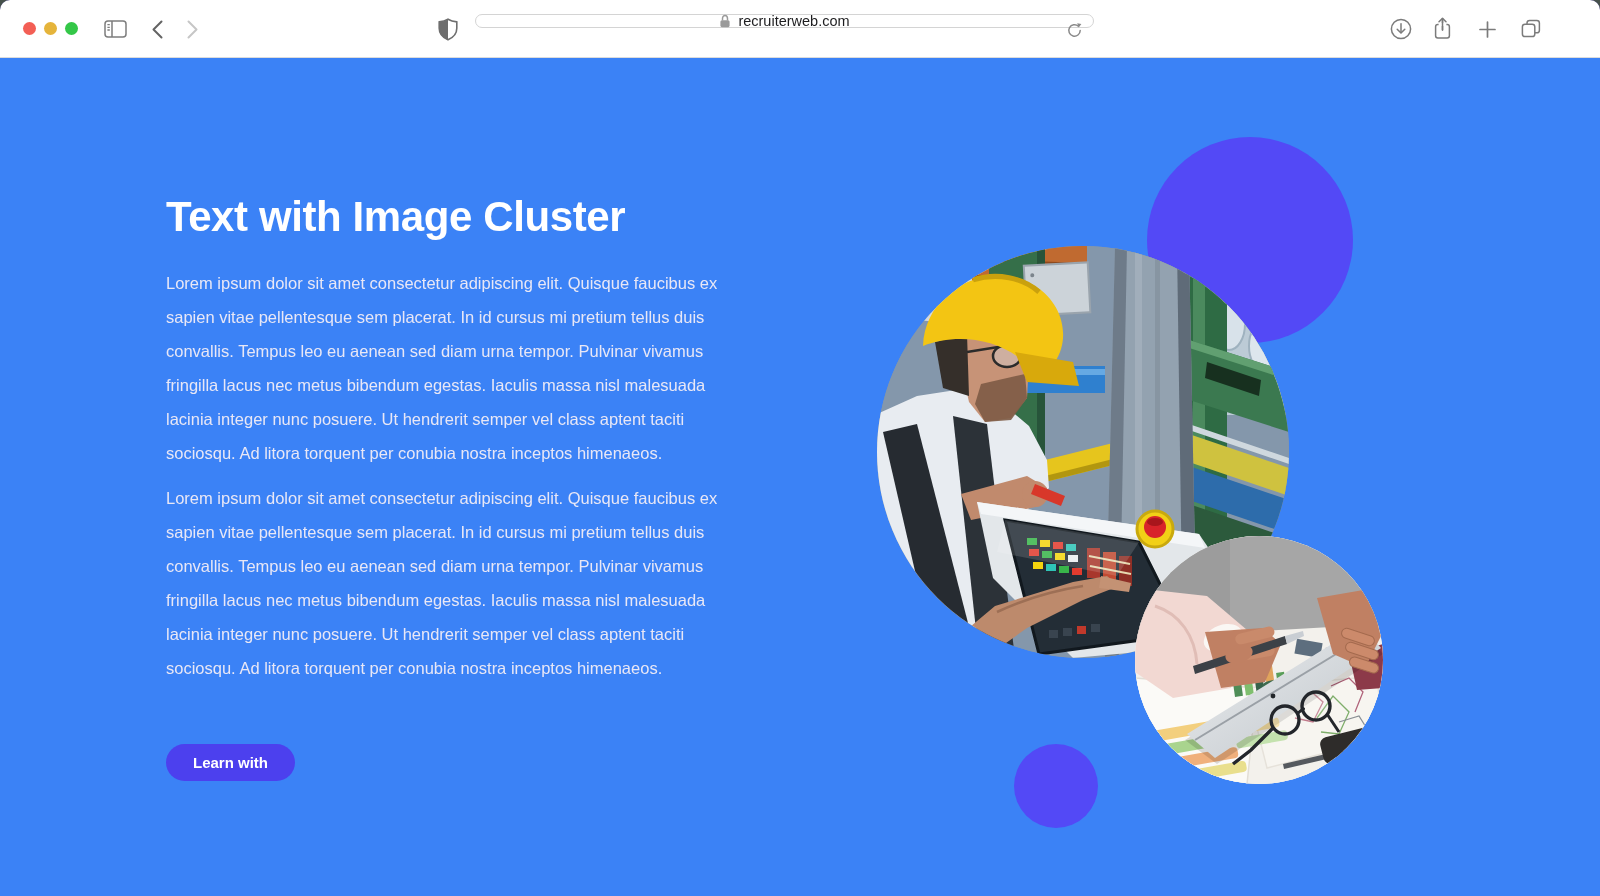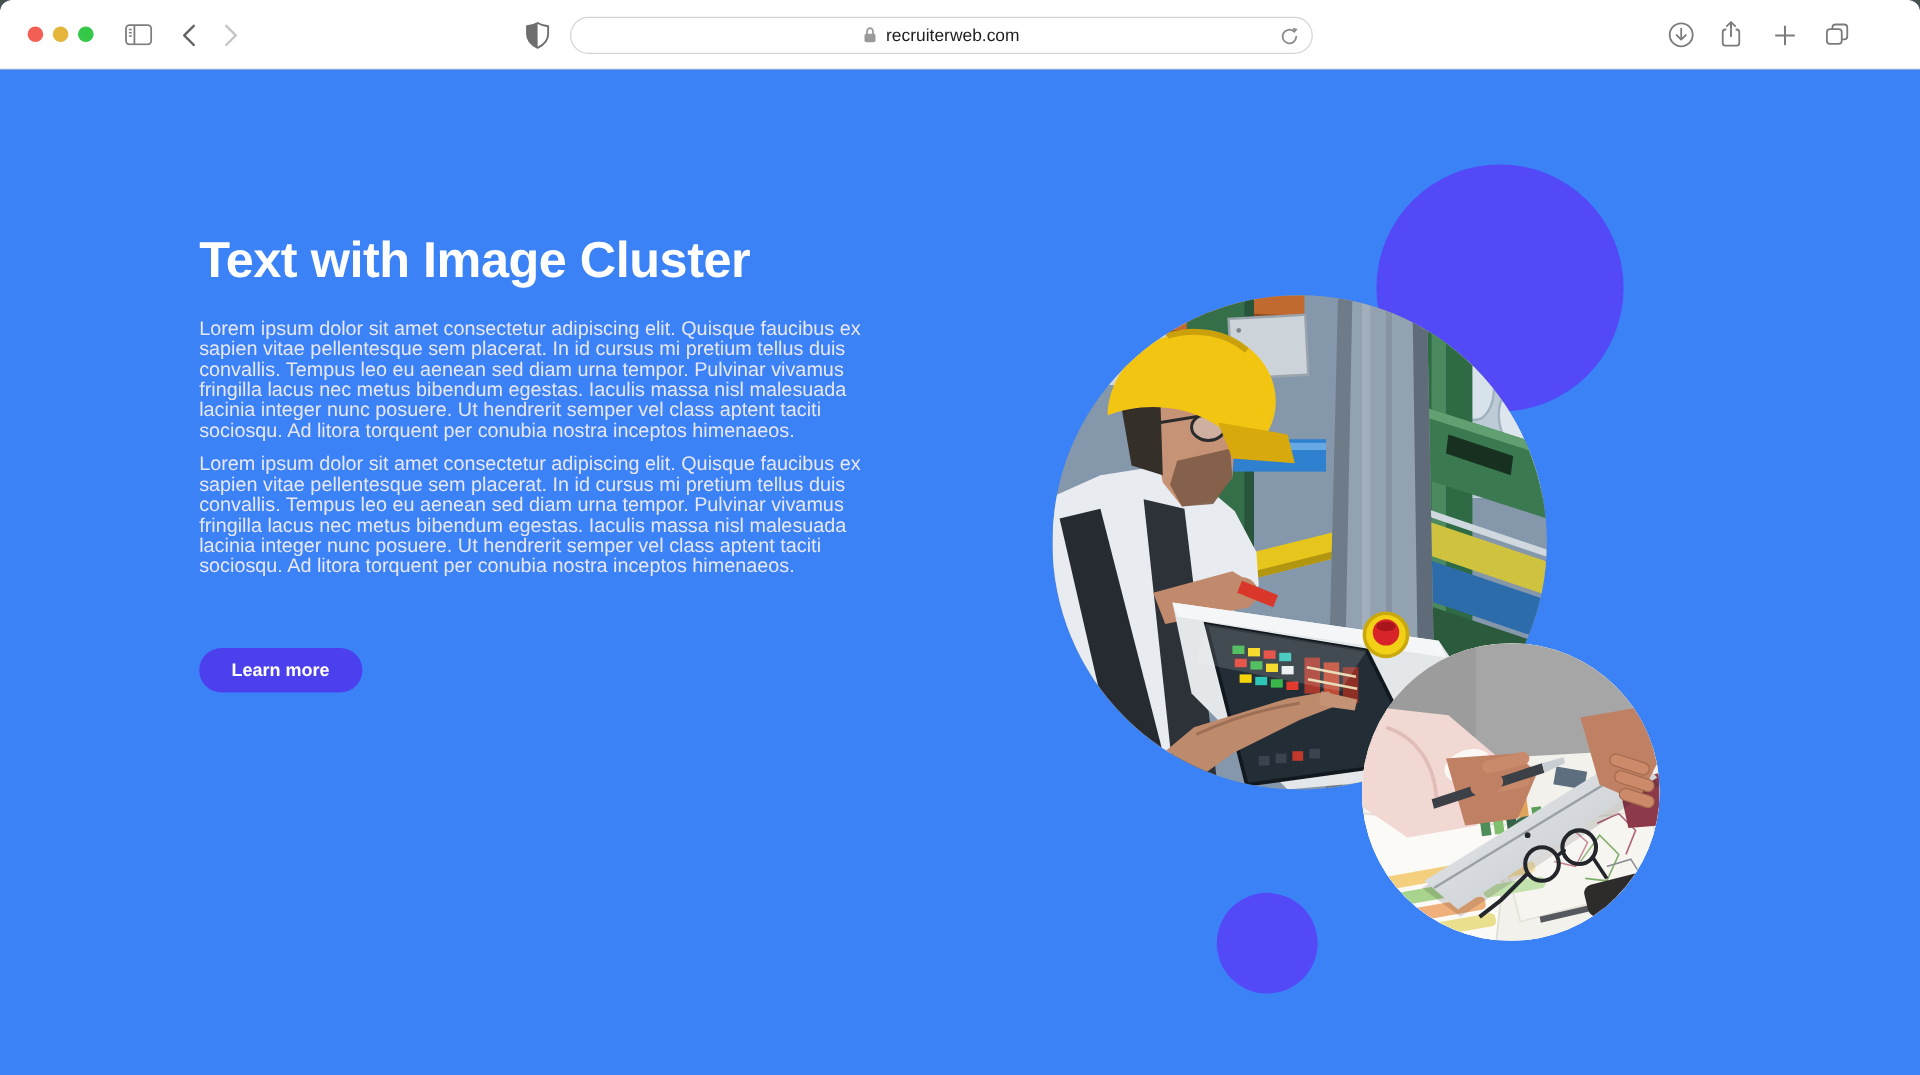--- a/index.html
+++ b/index.html
@@ -18,35 +18,35 @@
     position:absolute; top:0; left:0; width:1600px; height:58px;
     background:#ffffff; border-bottom:1px solid #dcdcdc;
   }
   .traffic { position:absolute; left:23px; top:22px; display:flex; gap:8px; }
   .light { width:13px; height:13px; border-radius:50%; }
   .light.red { background:#f35f55; }
   .light.yellow { background:#e5b43b; }
   .light.green { background:#34c748; }
   .tb-icon { position:absolute; display:flex; align-items:center; justify-content:center; cursor:default; }
   .url-field {
-    position:absolute; left:475px; top:14px; width:619px; height:31px;
+    position:absolute; left:475px; top:14px; width:619px; height:14px;
     background:#ffffff; border:1px solid #d4d4d4; border-radius:15.5px;
     display:flex; align-items:center; justify-content:center; gap:7px;
   }
   .url-text { font-size:14.5px; color:#1d1d1f; }
   .reload { position:absolute; right:10px; top:7px; }
   
   .hero { position:absolute; top:58px; left:0; width:1600px; height:838px; background:#3b82f6; }
   .text-col { position:absolute; left:166px; top:134px; width:568px; }
   .headline {
     color:#ffffff; font-size:42px; font-weight:700; line-height:1.2;
     letter-spacing:-0.4px; margin:0 0 24px 0;
   }
   .para {
-    color:#e8e7f6; font-size:16.5px; line-height:17px; margin:0 0 11px 0;
+    color:#e8e7f6; font-size:16.5px; line-height:34px; margin:0 0 11px 0;
     font-weight:400;
   }
   .cta {
     margin-top:48px; display:inline-flex; align-items:center; justify-content:center;
     height:37px; padding:0 27px; border:none; border-radius:19px;
     background:#4c40ee; color:#ffffff; font-size:15px; font-weight:700;
     font-family:"Liberation Sans", sans-serif; cursor:pointer;
   }
   .circle { position:absolute; border-radius:50%; overflow:hidden; }
   .c-purple-big { left:1147px; top:79px; width:206px; height:206px; background:#5349f6; z-index:1; }
@@ -143,21 +143,21 @@
       </svg>
     </div>
   </div>
 
   <div class="hero">
 
     <div class="text-col">
       <h1 class="headline">Text with Image Cluster</h1>
       <p class="para">Lorem ipsum dolor sit amet consectetur adipiscing elit. Quisque faucibus ex sapien vitae pellentesque sem placerat. In id cursus mi pretium tellus duis convallis. Tempus leo eu aenean sed diam urna tempor. Pulvinar vivamus fringilla lacus nec metus bibendum egestas. Iaculis massa nisl malesuada lacinia integer nunc posuere. Ut hendrerit semper vel class aptent taciti sociosqu. Ad litora torquent per conubia nostra inceptos himenaeos.</p>
       <p class="para">Lorem ipsum dolor sit amet consectetur adipiscing elit. Quisque faucibus ex sapien vitae pellentesque sem placerat. In id cursus mi pretium tellus duis convallis. Tempus leo eu aenean sed diam urna tempor. Pulvinar vivamus fringilla lacus nec metus bibendum egestas. Iaculis massa nisl malesuada lacinia integer nunc posuere. Ut hendrerit semper vel class aptent taciti sociosqu. Ad litora torquent per conubia nostra inceptos himenaeos.</p>
-      <button class="cta">Learn more</button>
+      <button class="cta">Learn with</button>
     </div>
 
     <div class="circle c-purple-big"></div>
 
     <div class="circle c-photo-big">
       <svg viewBox="0 0 412 412">
         <rect x="0" y="0" width="412" height="412" fill="#8497ab"></rect>
 
         <polygon points="0,0 170,0 150,85 0,70" fill="#d3d9de"></polygon>
 

